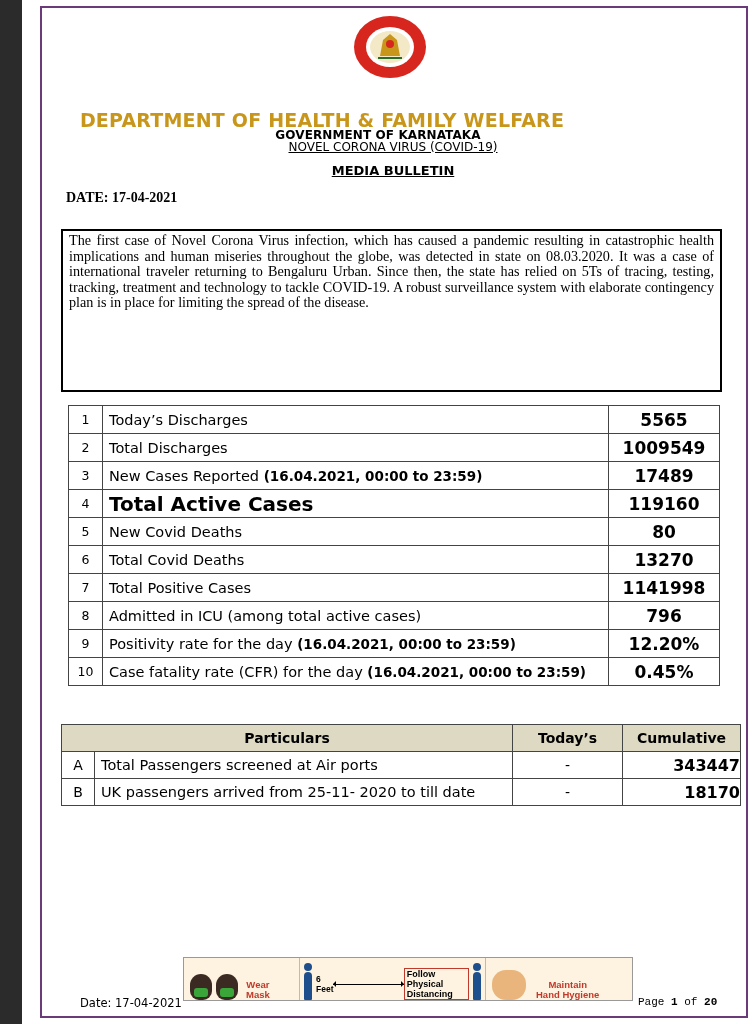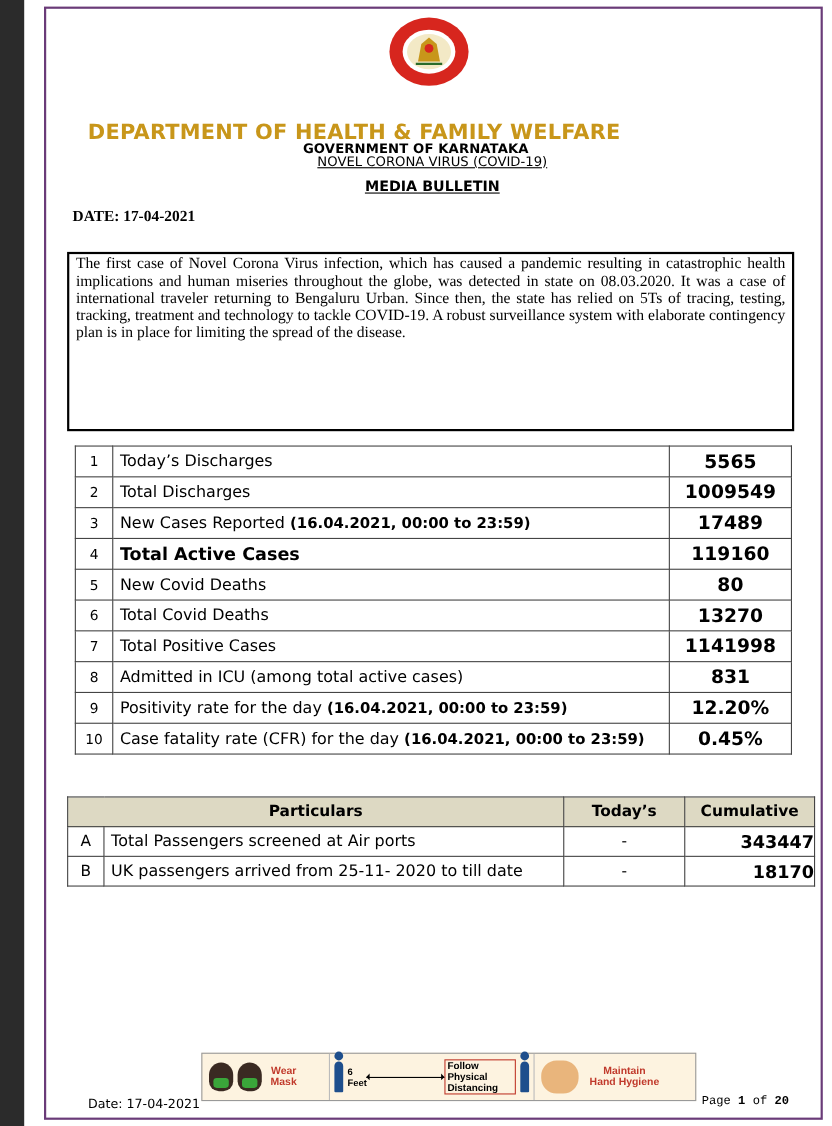--- a/index.html
+++ b/index.html
@@ -44,21 +44,21 @@
   .pass-table { position: absolute; left: 61px; top: 724px; width: 680px; }
   .pass-table td, .pass-table th { border: 1px solid #444; height: 27px; font-family: "DejaVu Sans", sans-serif; }
   .pass-table th { background: #ddd9c3; font-weight: bold; font-size: 14px; }
   .pass-table td.id { width: 33px; text-align: center; font-size: 14px; }
   .pass-table td.label { font-size: 14.5px; padding-left: 6px; }
   .pass-table td.today { width: 110px; text-align: center; font-size: 14px; }
   .pass-table td.cum { width: 118px; text-align: right; font-weight: bold; font-size: 16px; }
 
   .banner { position: absolute; left: 183px; top: 957px; width: 450px; height: 44px;
     border: 1px solid #999; background: #fdf3e0; display: flex; align-items: center; }
-  .banner .seg { height: 100%; display: flex; align-items: center; }
+  .banner .seg { height: 100%; display: flex; align-items: flex-end; }
   .seg-mask { width: 116px; border-right: 1px solid #bbb; padding-left: 6px; }
   .seg-dist { width: 186px; border-right: 1px solid #bbb; position: relative; }
   .seg-hyg { width: 146px; position: relative; }
   .face { width: 22px; height: 26px; border-radius: 11px 11px 9px 9px; background: #3a2a22; position: relative; margin-right: 4px; }
   .face::after { content: ""; position: absolute; left: 4px; bottom: 3px; width: 14px; height: 9px; background: #3aa63a; border-radius: 3px; }
   .mask-txt { color: #c0392b; font-weight: bold; font-size: 9.5px; line-height: 10px; text-align: center; margin-left: 4px; }
   .person { width: 8px; height: 28px; background: #1e4e8c; border-radius: 4px 4px 1px 1px; margin: 0 4px; position: relative; }
   .person::before { content: ""; position: absolute; left: 0; top: -9px; width: 8px; height: 8px; border-radius: 4px; background: #1e4e8c; }
   .dist-mid { flex: 1; display: flex; align-items: center; }
   .dist-feet { font-size: 8.5px; font-weight: bold; }
@@ -112,42 +112,42 @@
       <td class="label"><span>Total Discharges</span><b></b></td>
       <td class="value">1009549</td>
     </tr>
     <tr>
       <td class="num">3</td>
       <td class="label"><span>New Cases Reported </span><b>(16.04.2021, 00:00 to 23:59)</b></td>
       <td class="value">17489</td>
     </tr>
     <tr>
       <td class="num">4</td>
-      <td class="label"><span></span><b style="font-size:16px">Total Active Cases</b></td>
+      <td class="label"><span></span><b style="font-size:20px">Total Active Cases</b></td>
       <td class="value">119160</td>
     </tr>
     <tr>
       <td class="num">5</td>
       <td class="label"><span>New Covid Deaths</span><b></b></td>
       <td class="value">80</td>
     </tr>
     <tr>
       <td class="num">6</td>
       <td class="label"><span>Total Covid Deaths</span><b></b></td>
       <td class="value">13270</td>
     </tr>
     <tr>
       <td class="num">7</td>
       <td class="label"><span>Total Positive Cases</span><b></b></td>
       <td class="value">1141998</td>
     </tr>
     <tr>
       <td class="num">8</td>
       <td class="label"><span>Admitted in ICU (among total active cases)</span><b></b></td>
-      <td class="value">831</td>
+      <td class="value">796</td>
     </tr>
     <tr>
       <td class="num">9</td>
       <td class="label"><span>Positivity rate for the day </span><b>(16.04.2021, 00:00 to 23:59)</b></td>
       <td class="value">12.20%</td>
     </tr>
     <tr>
       <td class="num">10</td>
       <td class="label"><span>Case fatality rate (CFR) for the day </span><b>(16.04.2021, 00:00 to 23:59)</b></td>
       <td class="value">0.45%</td>

